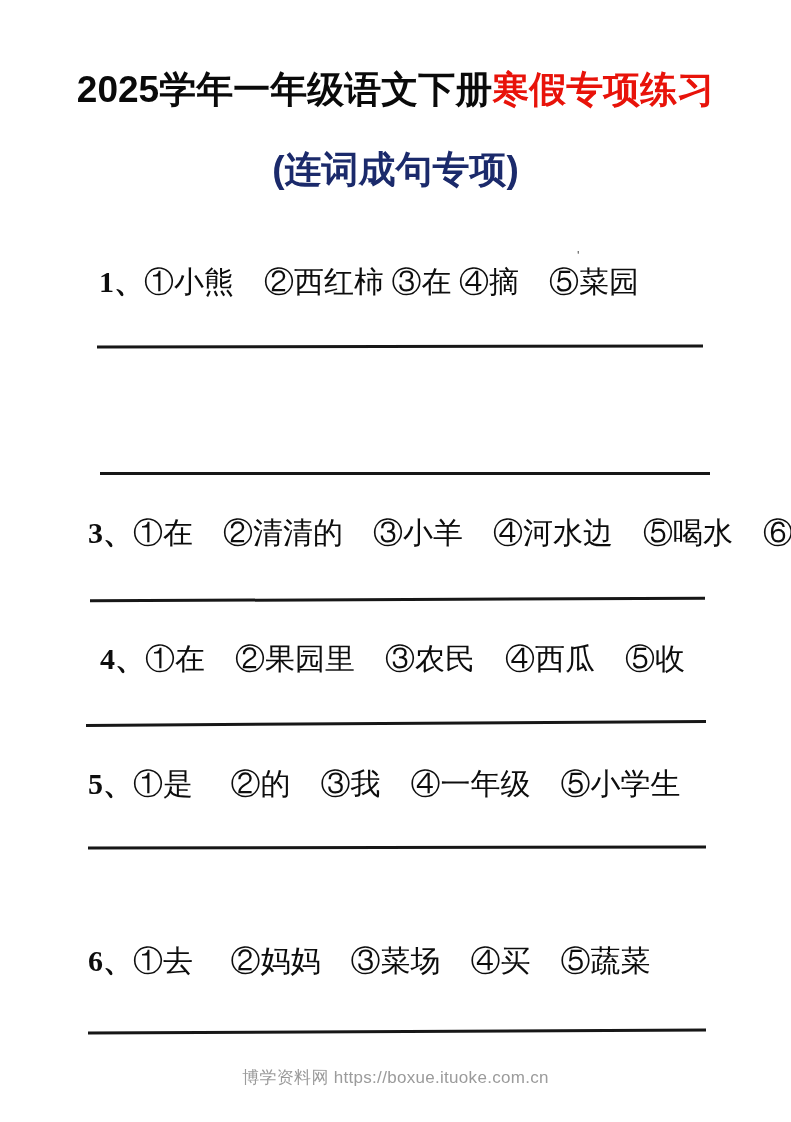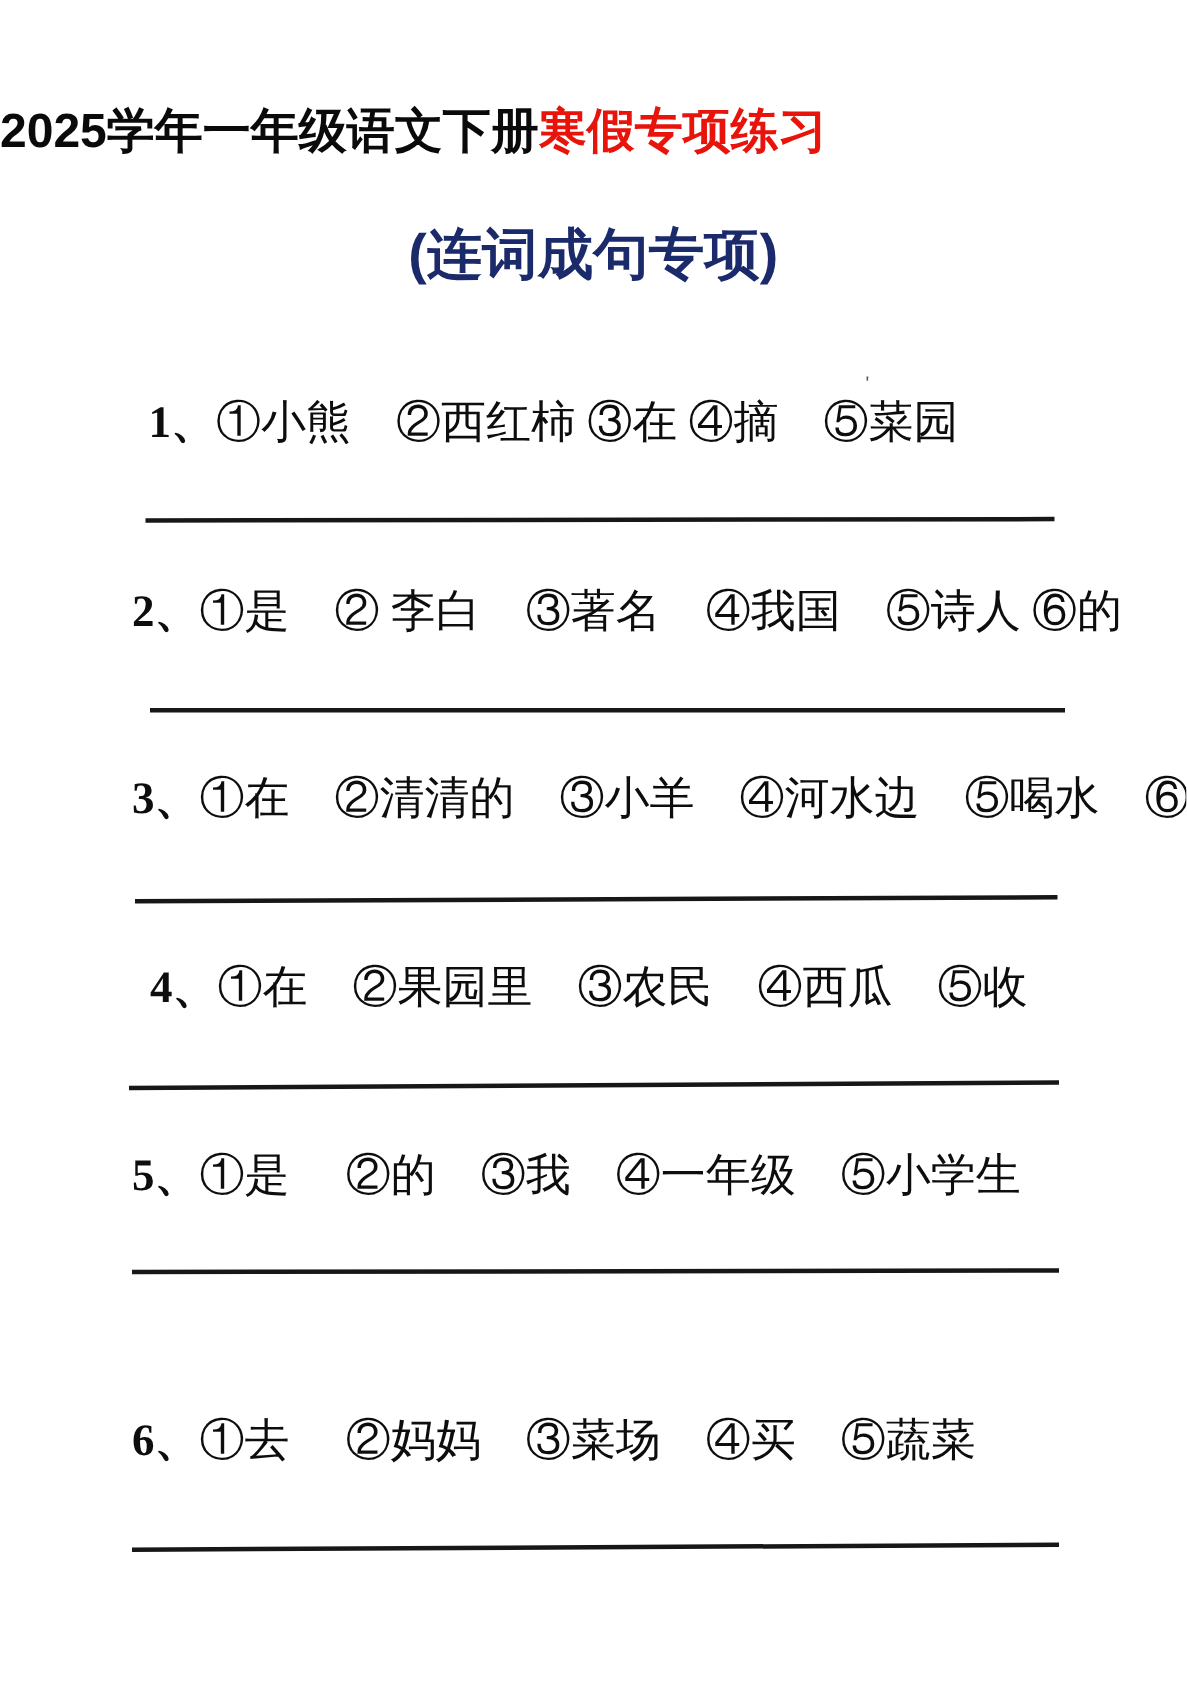--- a/index.html
+++ b/index.html
@@ -16,24 +16,24 @@
     font-family: "Liberation Serif", "DejaVu Serif", serif;
   }
 
   
   .title-line1 {
     position: absolute;
     top: 70px;
     left: 0;
     right: 0;
     margin: 0;
-    text-align: left;
+    text-align: center;
     font-family: "Liberation Sans", "DejaVu Sans", sans-serif;
     font-weight: bold;
-    font-size: 32px;
+    font-size: 37px;
     line-height: 1.1;
     letter-spacing: 0px;
     color: #0a0a0a;
     white-space: nowrap;
   }
   .title-red { color: #e8130a; }
   .title-line2 {
     position: absolute;
     top: 148px;
     left: 0;
@@ -123,21 +123,20 @@
   <span class="stray">'</span>
 
   <main>
 
     <section class="question">
       <p class="q-text"><span class="q-num">1、</span><span>①小熊　②西红柿 ③在 ④摘　⑤菜园</span></p>
       <div class="answer-line"></div>
     </section>
 
     <section class="question">
-      <p class="q-text"><span class="q-num">2、</span><span>①是　② 李白　③著名　④我国　⑤诗人 ⑥的</span></p>
       <div class="answer-line"></div>
     </section>
 
     <section class="question">
       <p class="q-text"><span class="q-num">3、</span><span>①在　②清清的　③小羊　④河水边　⑤喝水　⑥的</span></p>
       <div class="answer-line"></div>
     </section>
 
     <section class="question">
       <p class="q-text"><span class="q-num">4、</span><span>①在　②果园里　③农民　④西瓜　⑤收</span></p>
@@ -149,14 +148,15 @@
       <div class="answer-line"></div>
     </section>
 
     <section class="question">
       <p class="q-text"><span class="q-num">6、</span><span>①去　 ②妈妈　③菜场　④买　⑤蔬菜</span></p>
       <div class="answer-line"></div>
     </section>
 
   </main>
 
+  <footer class="footer">博学资料网 https://boxue.ituoke.com.cn</footer>
 
 </div>
 
 </body></html>

